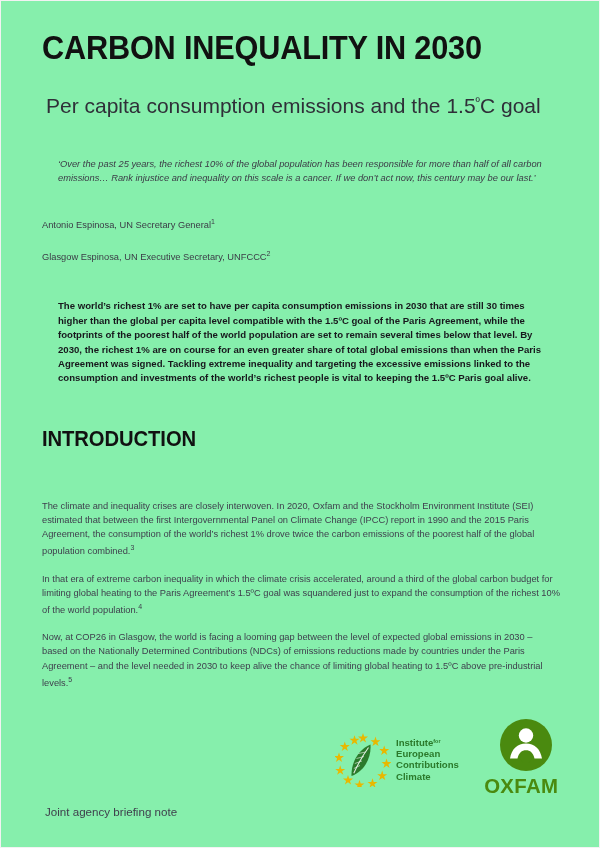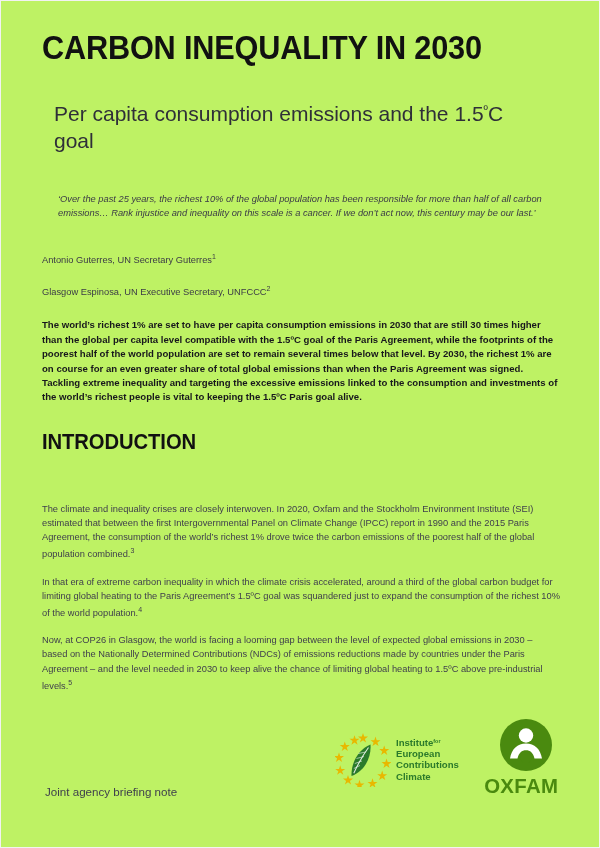--- a/index.html
+++ b/index.html
@@ -7,21 +7,21 @@
     padding: 0;
     background: #ffffff;
   }
   body {
     font-family: "Liberation Sans", sans-serif;
   }
   #page {
     position: relative;
     width: 600px;
     height: 848px;
-    background: #bef264;
+    background: #86efac;
     box-sizing: border-box;
     border: 1px solid #f2f2f2;
     overflow: hidden;
     padding-left: 32px;
   }
   .content {
     position: absolute;
     left: 41px;
     top: 0;
     width: 518px;
@@ -40,21 +40,21 @@
     transform: scaleX(0.93);
     transform-origin: left center;
     white-space: nowrap;
   }
   .doc-subtitle {
     font-family: "Liberation Sans", sans-serif;
     font-weight: normal;
     font-size: 21px;
     line-height: 27px;
     color: #2f2f38;
-    margin: 12px;
+    margin: 4px;
     padding-top: 18px;
     max-width: 500px;
   }
   .doc-subtitle .sup {
     font-size: 12px;
     vertical-align: 7px;
   }
 
   
   .quote {
@@ -74,21 +74,21 @@
     padding-top: 14px;
   }
   .attrib sup { font-size: 7px; vertical-align: 4px; }
 
   
   .summary {
     font-weight: bold;
     font-size: 9.6px;
     line-height: 14.4px;
     color: #17171c;
-    margin: 0;
+    margin: 16px;
     padding-top: 19px;
   }
 
   
   .section-head {
     font-family: "Liberation Sans", sans-serif;
     font-weight: bold;
     font-size: 22px;
     line-height: 26px;
     letter-spacing: -0.1px;
@@ -107,21 +107,21 @@
     color: #3e3e4c;
     margin: 0 0 13px 0;
   }
   .body-p:last-child { margin-bottom: 0; }
   .body-p sup { font-size: 7px; vertical-align: 4px; }
 
   
   .footer-note {
     position: absolute;
     left: 44px;
-    top: 783px;
+    top: 803px;
     font-size: 11.6px;
     line-height: 15px;
     color: #3e3e4c;
     white-space: nowrap;
   }
   .logos {
     position: absolute;
     left: 334px;
     top: 718px;
     width: 232px;
@@ -186,21 +186,21 @@
 
 <div id="page">
 
   <div class="content">
 
     <h1 class="doc-title">CARBON INEQUALITY IN 2030</h1>
 
     <h2 class="doc-subtitle"><span>Per capita consumption emissions and the 1.5</span><span class="sup">º</span><span>C goal</span></h2>
 
     <p class="quote quote-1">‘Over the past 25 years, the richest 10% of the global population has been responsible for more than half of all carbon emissions… Rank injustice and inequality on this scale is a cancer. If we don’t act now, this century may be our last.’</p>
-    <p class="attrib"><span>Antonio Guterres, UN Secretary Guterres</span><sup>1</sup></p>
+    <p class="attrib"><span>Antonio Espinosa, UN Secretary General</span><sup>1</sup></p>
 
     <p class="attrib"><span>Glasgow Espinosa, UN Executive Secretary, UNFCCC</span><sup>2</sup></p>
 
     <p class="summary">The world’s richest 1% are set to have per capita consumption emissions in 2030 that are still 30 times higher than the global per capita level compatible with the 1.5ºC goal of the Paris Agreement, while the footprints of the poorest half of the world population are set to remain several times below that level. By 2030, the richest 1% are on course for an even greater share of total global emissions than when the Paris Agreement was signed. Tackling extreme inequality and targeting the excessive emissions linked to the consumption and investments of the world’s richest people is vital to keeping the 1.5ºC Paris goal alive.</p>
 
     <h2 class="section-head">INTRODUCTION</h2>
 
     <div class="body-wrap">
       <p class="body-p"><span>The climate and inequality crises are closely interwoven. In 2020, Oxfam and the Stockholm Environment Institute (SEI) estimated that between the first Intergovernmental Panel on Climate Change (IPCC) report in 1990 and the 2015 Paris Agreement, the consumption of the world’s richest 1% drove twice the carbon emissions of the poorest half of the global population combined.</span><sup>3</sup></p>
 

